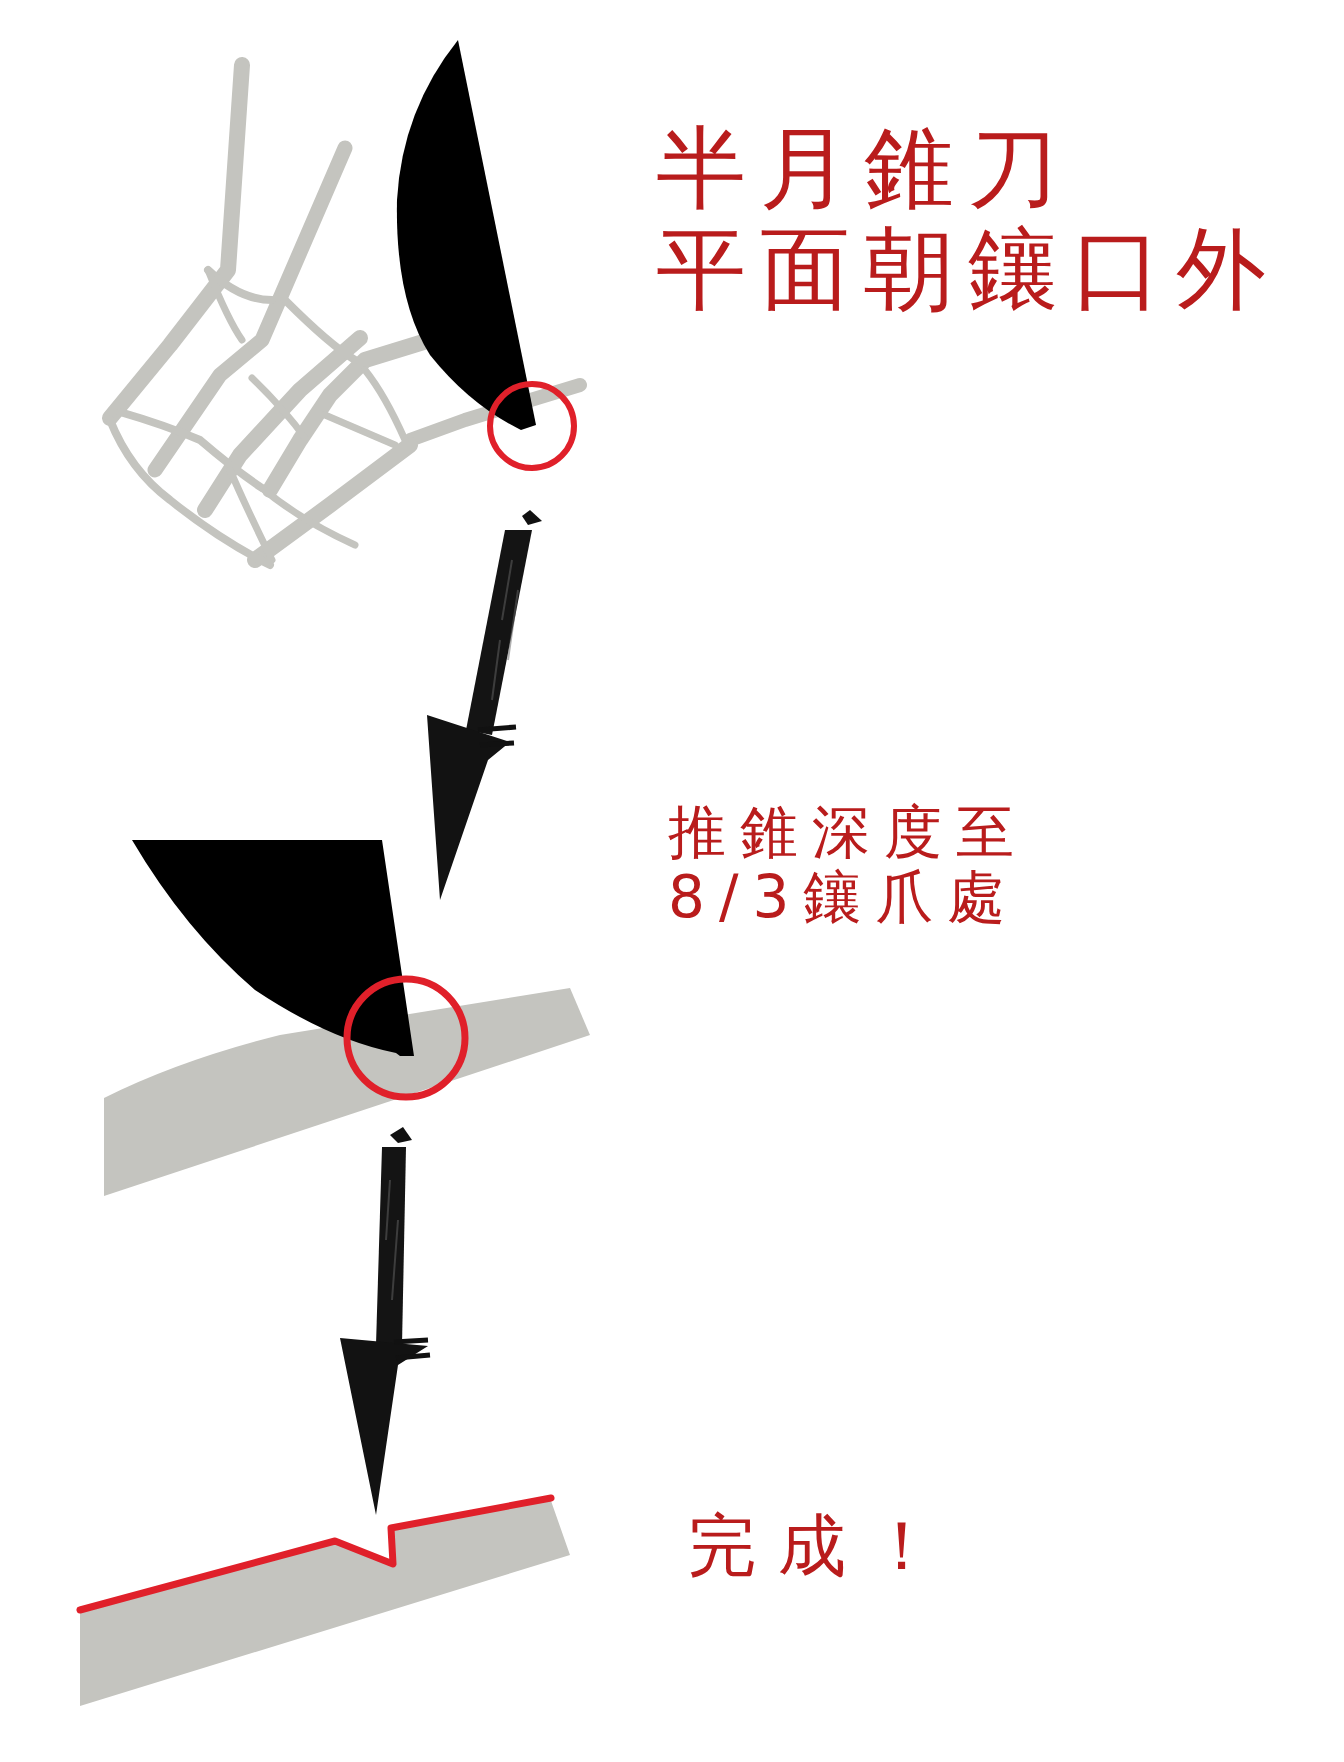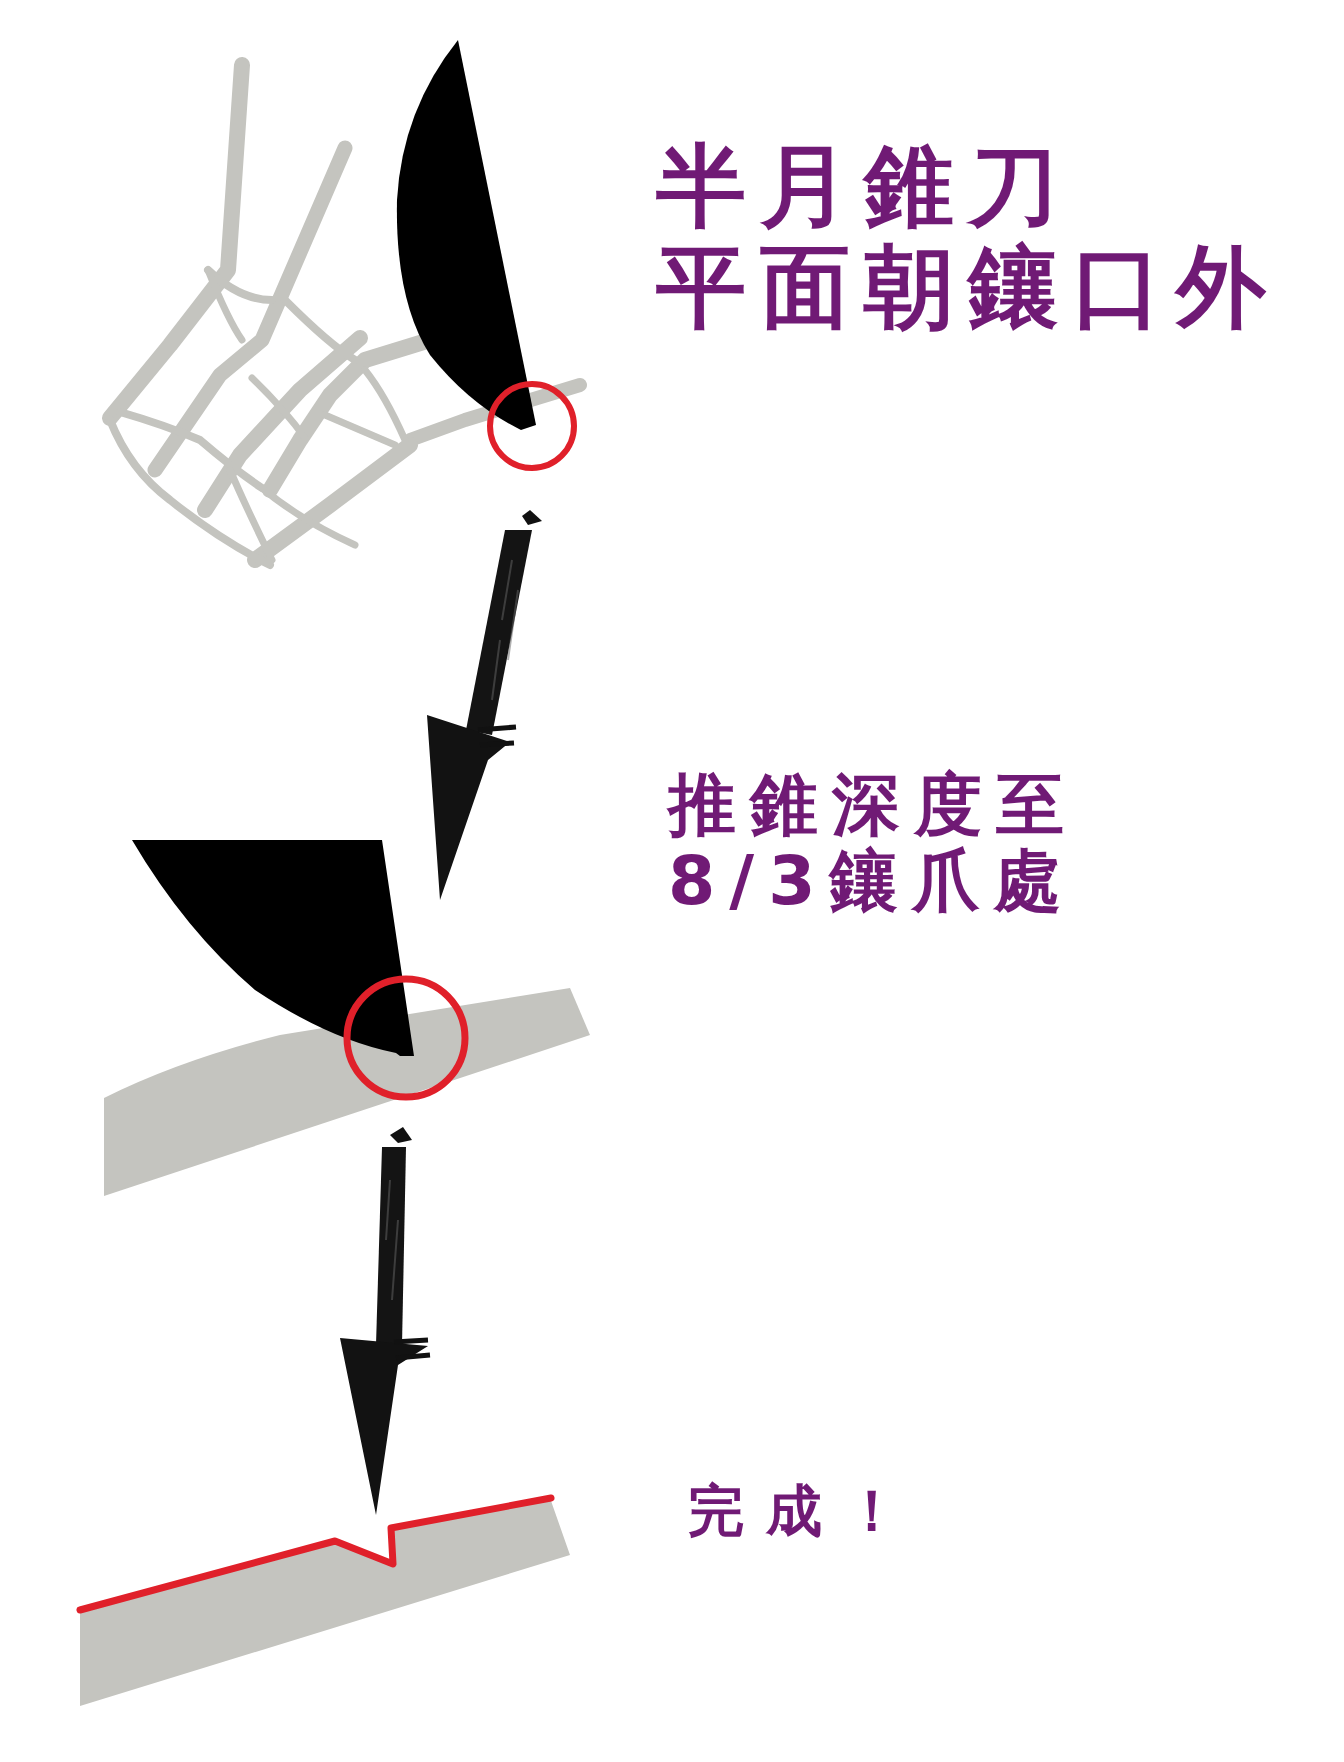--- a/index.html
+++ b/index.html
@@ -19,31 +19,30 @@
       left: 0; top: 0;
       width: 1344px;
       height: 1762px;
     }
     .stage svg {
       position: absolute;
       left: 0; top: 0;
     }
     .caption {
       position: absolute;
-      color: #701a75;
-      font-weight: bold;
+      color: #b91c1c;
+      font-weight: normal;
       white-space: nowrap;
       letter-spacing: 14px;
       line-height: 1.12;
-      margin-top: 18px;
     }
     .caption .line { display: block; }
     #cap1 { left: 656px; top: 118px; font-size: 90px; }
-    #cap2 { left: 668px; top: 749px; font-size: 68px; }
-    #cap3 { left: 688px; top: 1462px; font-size: 56px; letter-spacing: 22px; }
+    #cap2 { left: 668px; top: 800px; font-size: 58px; }
+    #cap3 { left: 688px; top: 1508px; font-size: 68px; letter-spacing: 22px; }
   </style>
 </head>
 <body>
 
 <div class="stage">
 
   <svg width="1344" height="1762" viewBox="0 0 1344 1762">
     <g fill="none" stroke="#c4c4bf" stroke-linecap="round" stroke-linejoin="round">
 
       <path d="M242 65 L228 270 L170 345 L110 418" stroke-width="16"></path>

